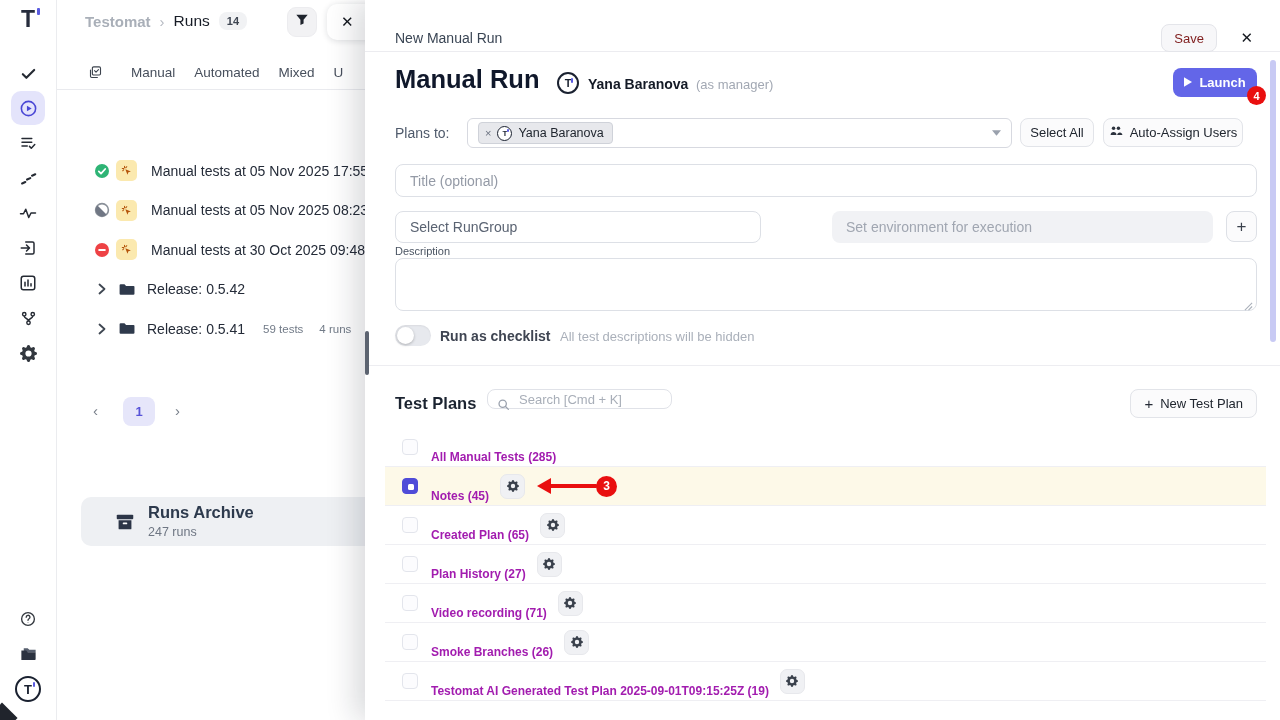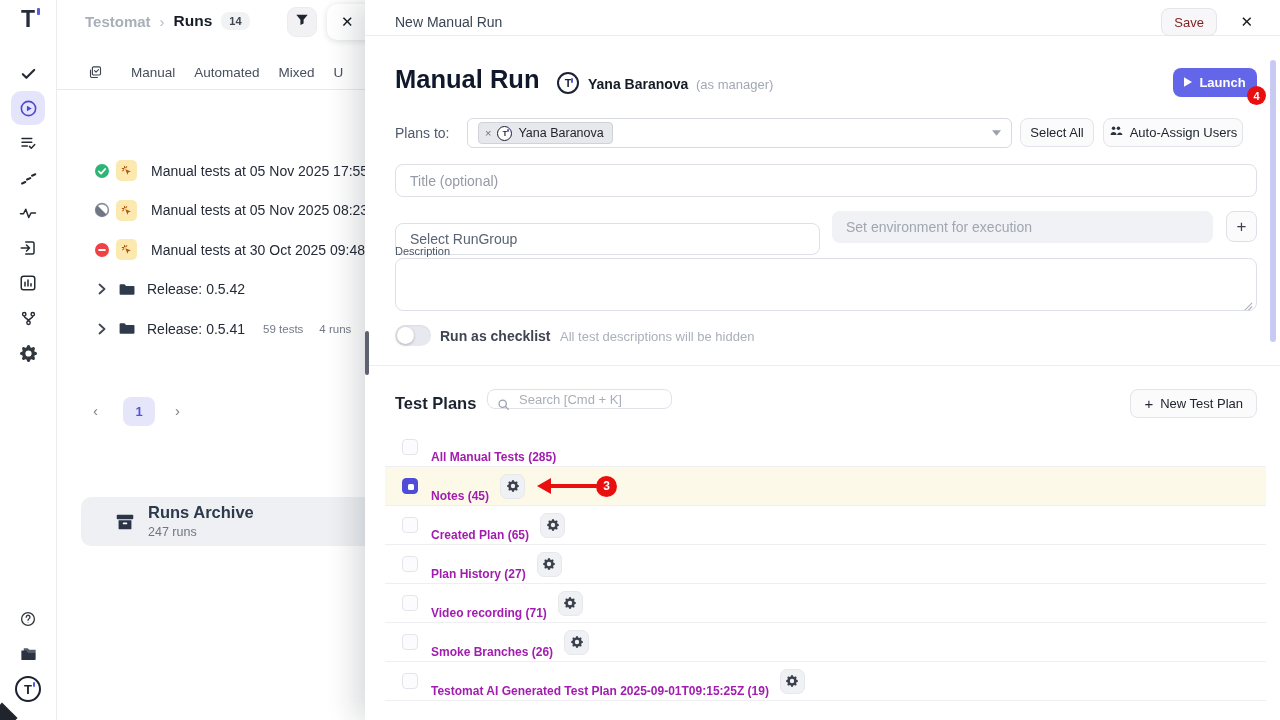--- a/index.html
+++ b/index.html
@@ -21,21 +21,21 @@
   .nav-item { width:34px; height:34px; margin:0 auto 1px auto; border-radius:10px;
     display:flex; align-items:center; justify-content:center; cursor:pointer; }
   .nav-item.active { background:#e4e4fb; }
   .nav-item svg { display:block; }
 
   
   .panel { position:absolute; left:57px; top:0; right:0; height:720px; background:#fff; z-index:2; }
   .crumbs { position:absolute; left:28px; top:12px; display:flex; align-items:center; gap:9px; }
   .crumb-app { font-size:15px; font-weight:600; color:#a9afb8; cursor:pointer; }
   .crumb-sep { font-size:15px; color:#b6bac2; }
-  .crumb-page { font-size:15.5px; font-weight:700; color:#171c26; }
+  .crumb-page { font-size:15.5px; font-weight:400; color:#171c26; }
   .crumb-count { background:#f1f2f4; border-radius:8px; font-size:11px; color:#3f4652;
     padding:3px 8px; font-weight:600; }
   .filter-btn { position:absolute; left:230px; top:7px; width:30px; height:30px; background:#f2f2f4;
     border:1px solid #ececef; border-radius:9px; display:flex; align-items:center; justify-content:center; cursor:pointer; }
   .x-card { position:absolute; left:270px; top:4px; width:110px; height:36px; background:#fff;
     border-radius:10px; box-shadow:0 1px 6px rgba(20,25,40,.14); display:flex; align-items:center; cursor:pointer; }
   .x-card span { font-size:15px; color:#14181f; margin-left:14px; }
   .tabs-row { position:absolute; left:0; right:0; top:56px; height:34px; border-bottom:1px solid #e9eaee;
     display:flex; align-items:center; }
   .tabs-row .tab-icon { margin-left:31px; display:flex; }
@@ -62,21 +62,21 @@
   .archive { position:absolute; left:24px; right:0; top:497px; height:49px; background:#eef0f3;
     border-radius:10px; display:flex; align-items:center; cursor:pointer; }
   .archive .arch-icon { margin-left:33px; display:flex; }
   .arch-txt { margin-left:12px; }
   .arch-title { font-size:16.5px; font-weight:700; color:#2d3a4d; line-height:19px; }
   .arch-count { font-size:12.5px; color:#6e7683; }
 
   
   .modal { position:absolute; left:365px; top:0; right:0; bottom:0; background:#fff; z-index:5;
     box-shadow:-10px 0 28px rgba(20,24,40,.16); }
-  .m-header { position:absolute; left:0; right:0; top:0; height:36px; border-bottom:1px solid #ececf0; }
+  .m-header { position:absolute; left:0; right:0; top:16px; height:36px; border-bottom:1px solid #ececf0; }
   .m-title { position:absolute; left:30px; top:14px; font-size:14px; color:#3a4554; }
   .save-btn { position:absolute; right:63px; top:8px; height:28px; padding:0 12px; background:#f7f7f9;
     border:1px solid #e4e5ea; border-radius:8px; font-size:13px; color:#7f1d1d; cursor:pointer;
     font-family:inherit; }
   .m-close { position:absolute; right:27px; top:13px; font-size:15px; color:#14181f; cursor:pointer; }
 
   .run-h-title { position:absolute; left:30px; top:65px; font-size:25.5px; font-weight:700; color:#10182b;text-align:right; }
   .t-avatar { border:2px solid #1a2130; border-radius:50%; background:#fff; position:relative;
     display:flex; align-items:center; justify-content:center; font-weight:800; color:#1a2130; }
   .t-avatar::after { content:""; position:absolute; background:#5a5be0; border-radius:1px; }
@@ -105,21 +105,21 @@
   .ghost-btn { background:#fbfbfc; border:1px solid #e2e4e9; border-radius:8px; font-size:13px;
     color:#20262f; cursor:pointer; display:flex; align-items:center; justify-content:center; gap:7px;
     font-family:inherit; }
   .select-all { position:absolute; left:655px; top:118px; width:74px; height:29px; }
   .auto-assign { position:absolute; left:738px; top:118px; width:140px; height:29px; }
 
   .inp { border:1px solid #dde0e6; border-radius:8px; font-size:14px; color:#1d4ed8; padding:0 14px;
     font-family:inherit; outline:none; }
   .inp::placeholder { color:#949aa6; }
   .title-inp { position:absolute; left:30px; right:23px; top:164px; height:33px; }
-  .rungroup-inp { position:absolute; left:30px; top:211px; width:425px; height:32px;margin-top:12px; }
+  .rungroup-inp { position:absolute; left:30px; top:211px; width:366px; height:32px; }
   .rungroup-inp::placeholder { color:#5a6372; }
   .env-inp { position:absolute; left:467px; top:211px; width:381px; height:32px; background:#f1f2f5;
     border:none; }
   .env-inp::placeholder { color:#a0a6b1; }
   .add-btn { position:absolute; left:861px; top:211px; width:31px; height:31px; font-size:17px;
     color:#3a414c; padding:0; }
   .desc-label { position:absolute; left:30px; top:245px; font-size:11px; color:#4a5462; }
   .desc-area { position:absolute; left:30px; right:23px; top:258px; height:53px; resize:none; padding:8px 14px; }
   .resize-grip { position:absolute; right:27px; top:297px; pointer-events:none; }
 

